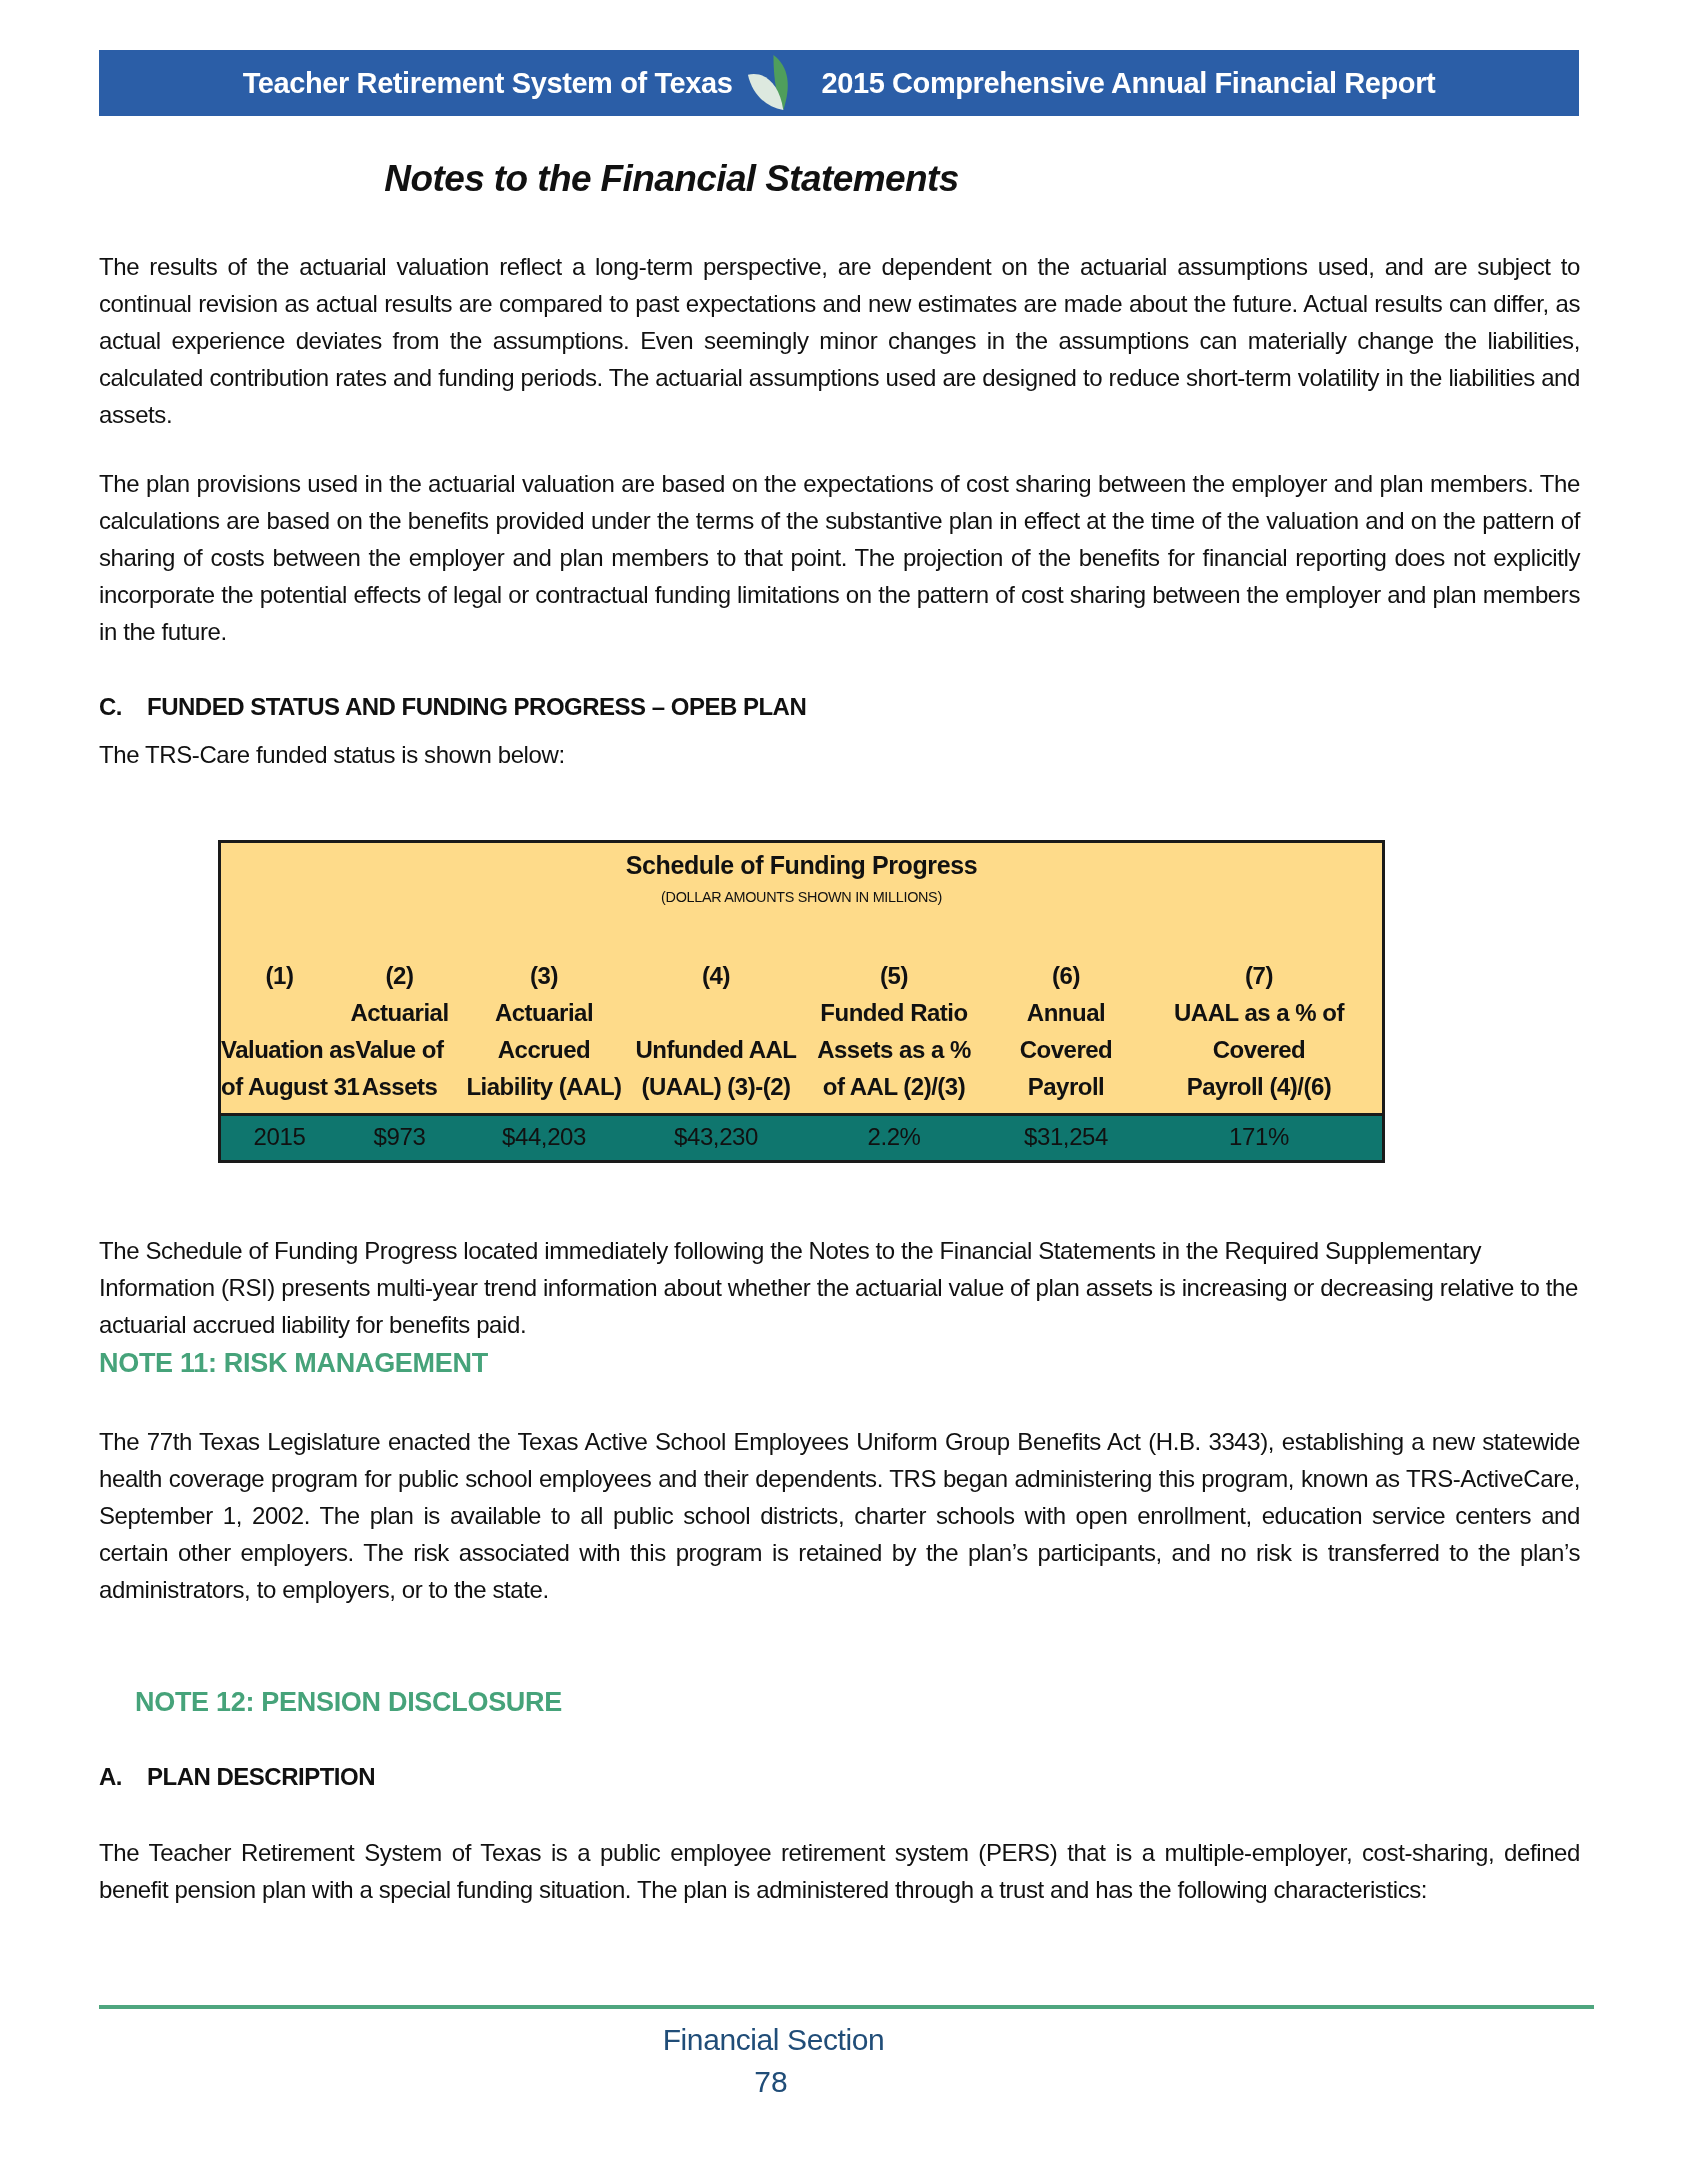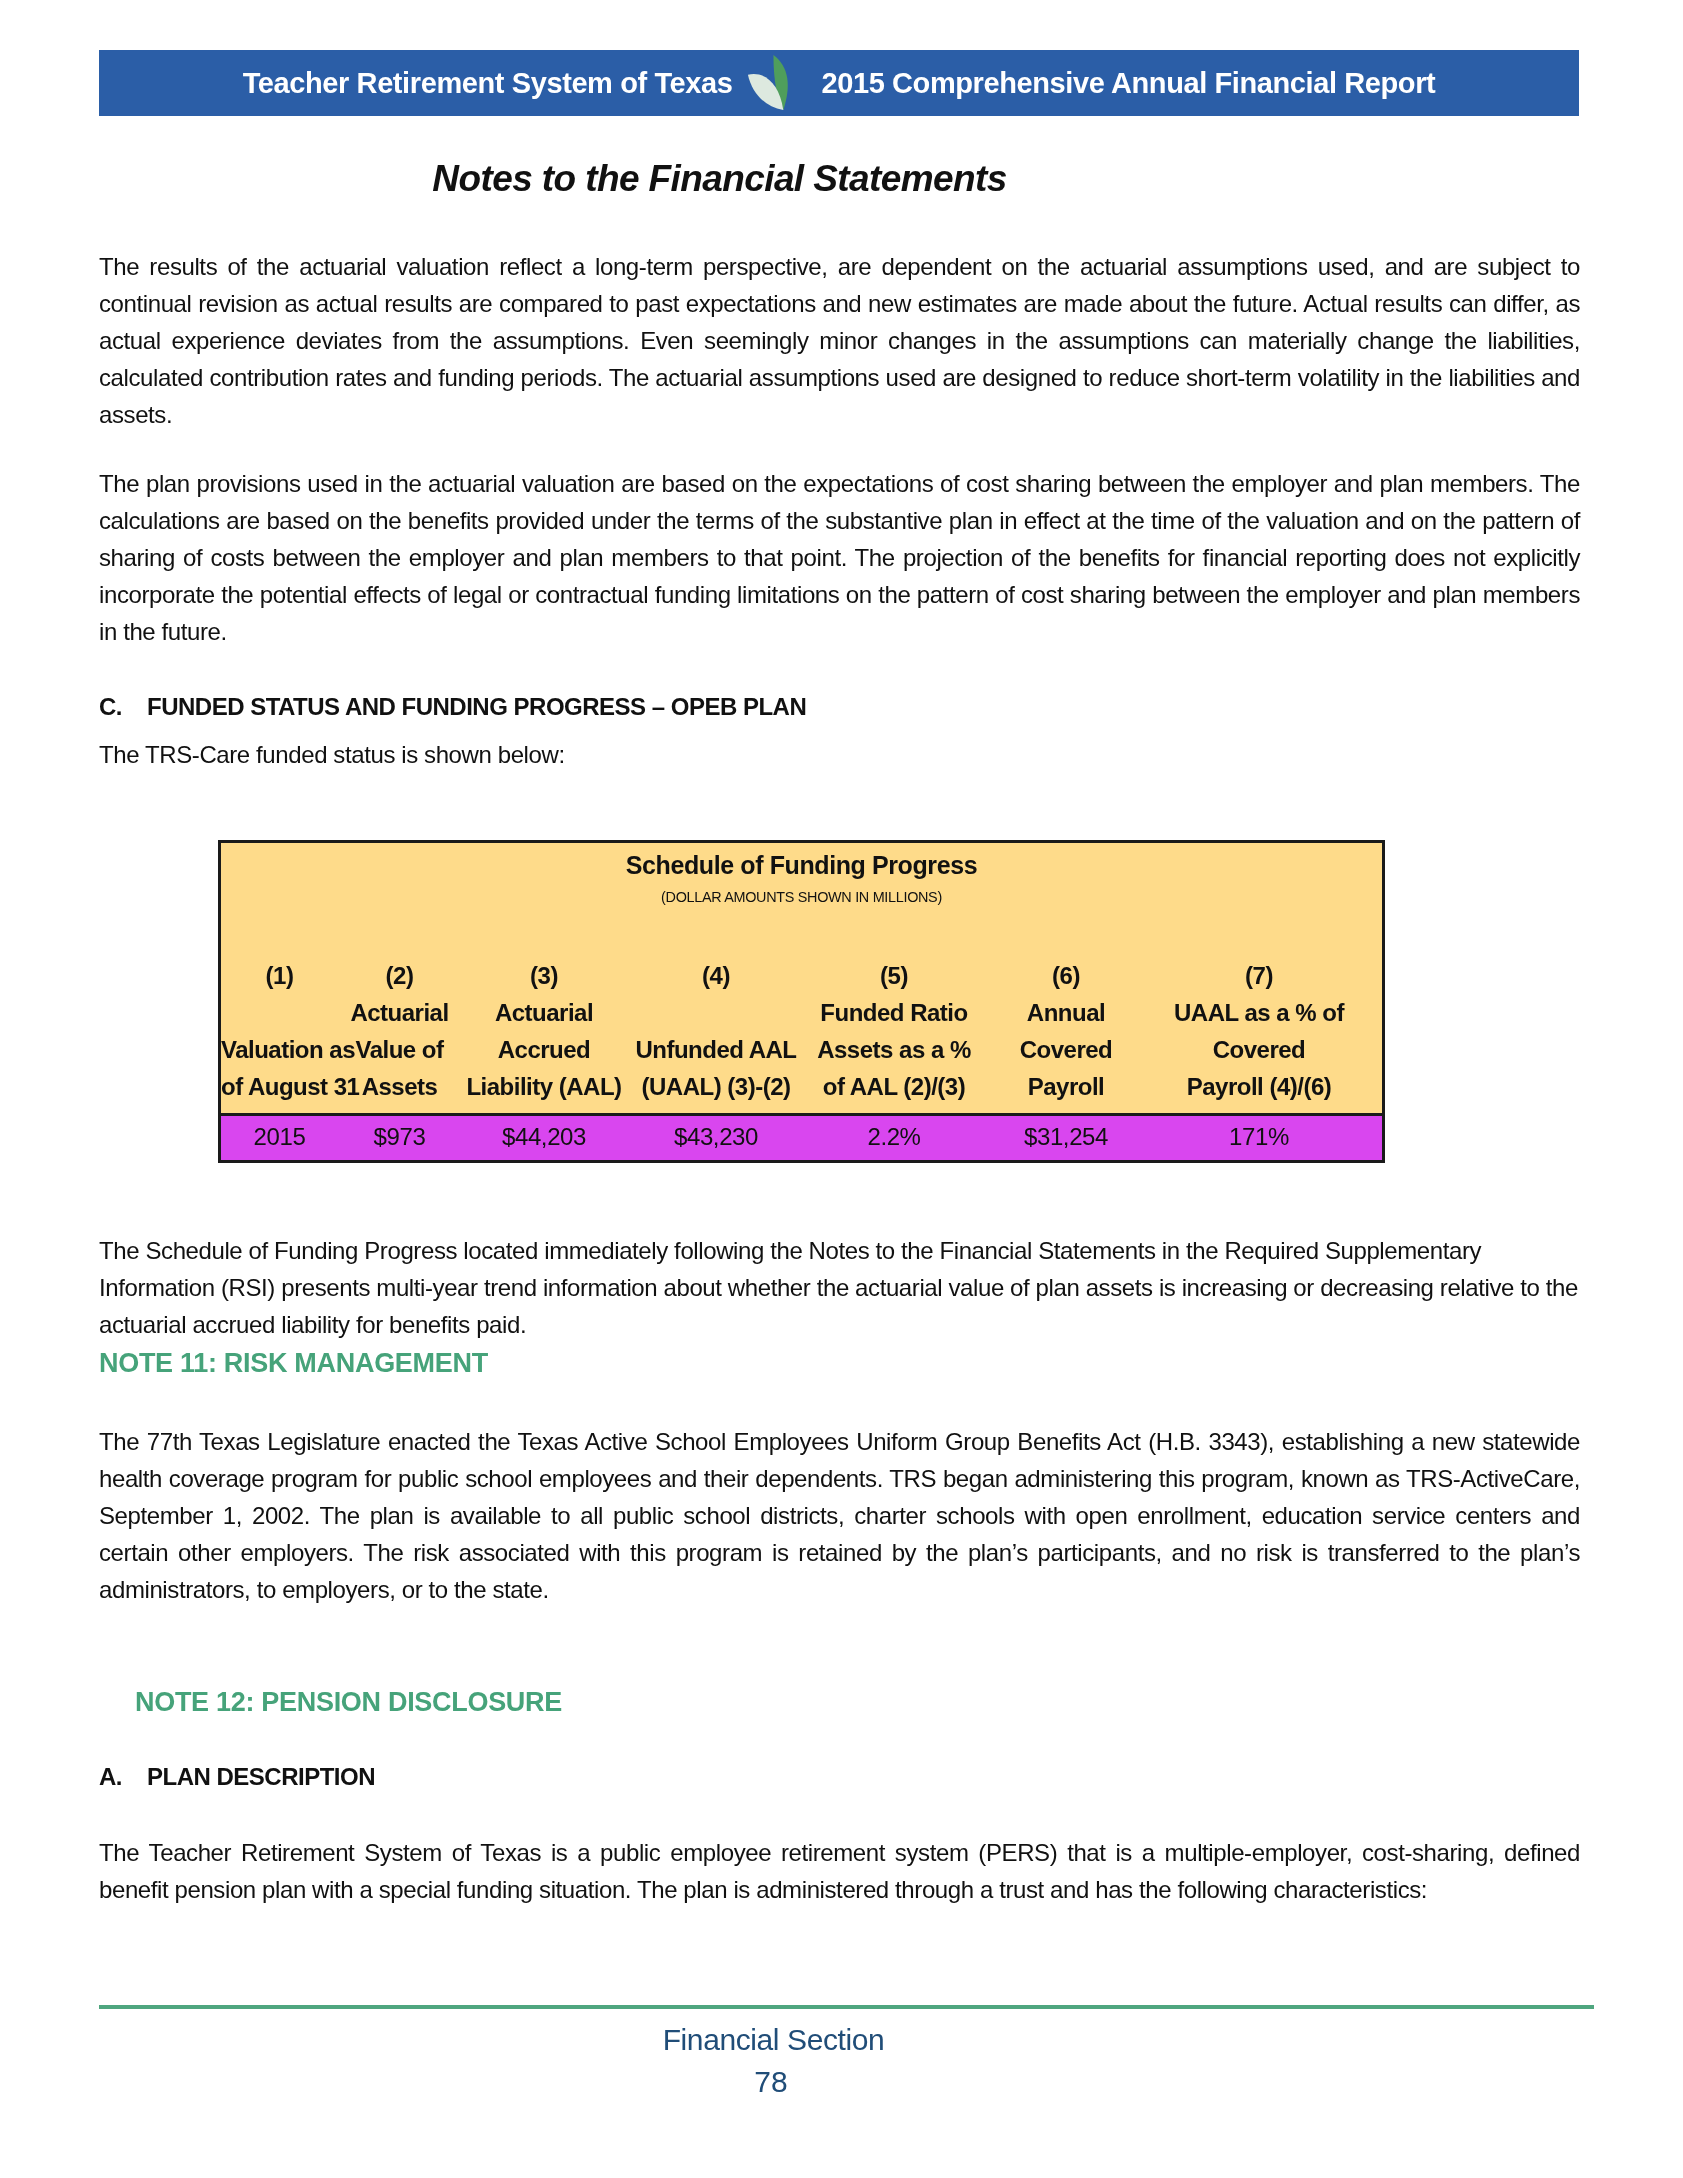--- a/index.html
+++ b/index.html
@@ -13,38 +13,37 @@
       display: flex; align-items: center; justify-content: center;
       font-family: "Liberation Sans", sans-serif; font-weight: bold; font-size: 29px; letter-spacing: -0.4px;
     }
     .banner .left-title { margin-right: 12px; }
     .banner .right-title { margin-left: 22px; }
     .leaf-logo { width: 55px; height: 61px; display: block; }
     .page-title {
       position: absolute; left: 0; width: 1343px; top: 158px; text-align: center;
       font-family: "Liberation Sans", sans-serif; font-weight: bold; font-style: italic; font-size: 37px; color: #111;
       letter-spacing: -0.6px;
-      padding-left: 48px;
     }
     .para {
       position: absolute; left: 99px; width: 1481px;
       font-size: 24px; line-height: 37px; color: #111; letter-spacing: -0.4px;
     }
     .justify { text-align: justify; }
     .ragged { text-align: left; }
     .sub-heading {
       position: absolute; left: 99px; font-weight: bold; font-size: 24px; color: #111; letter-spacing: -0.5px;
     }
     .sub-heading .letter { display: inline-block; width: 48px; }
     .note-heading {
       position: absolute; left: 99px; font-weight: bold; font-size: 27px; color: #46a37a; letter-spacing: -0.3px;
     }
     .schedule {
       position: absolute; left: 218px; top: 840px; width: 1161px; height: 317px;
-      border: 3px solid #1a1a1a; background: #d946ef;
+      border: 3px solid #1a1a1a; background: #0f766e;
     }
     .schedule-head {
       position: absolute; left: 0; top: 0; width: 100%; height: 270px; background: #fedb8a;
       border-bottom: 3px solid #1a1a1a;
     }
     .schedule-title {
       position: absolute; left: 0; width: 100%; top: 8px; text-align: center;
       font-weight: bold; font-size: 25px; color: #111; letter-spacing: -0.4px;
     }
     .schedule-subtitle {

